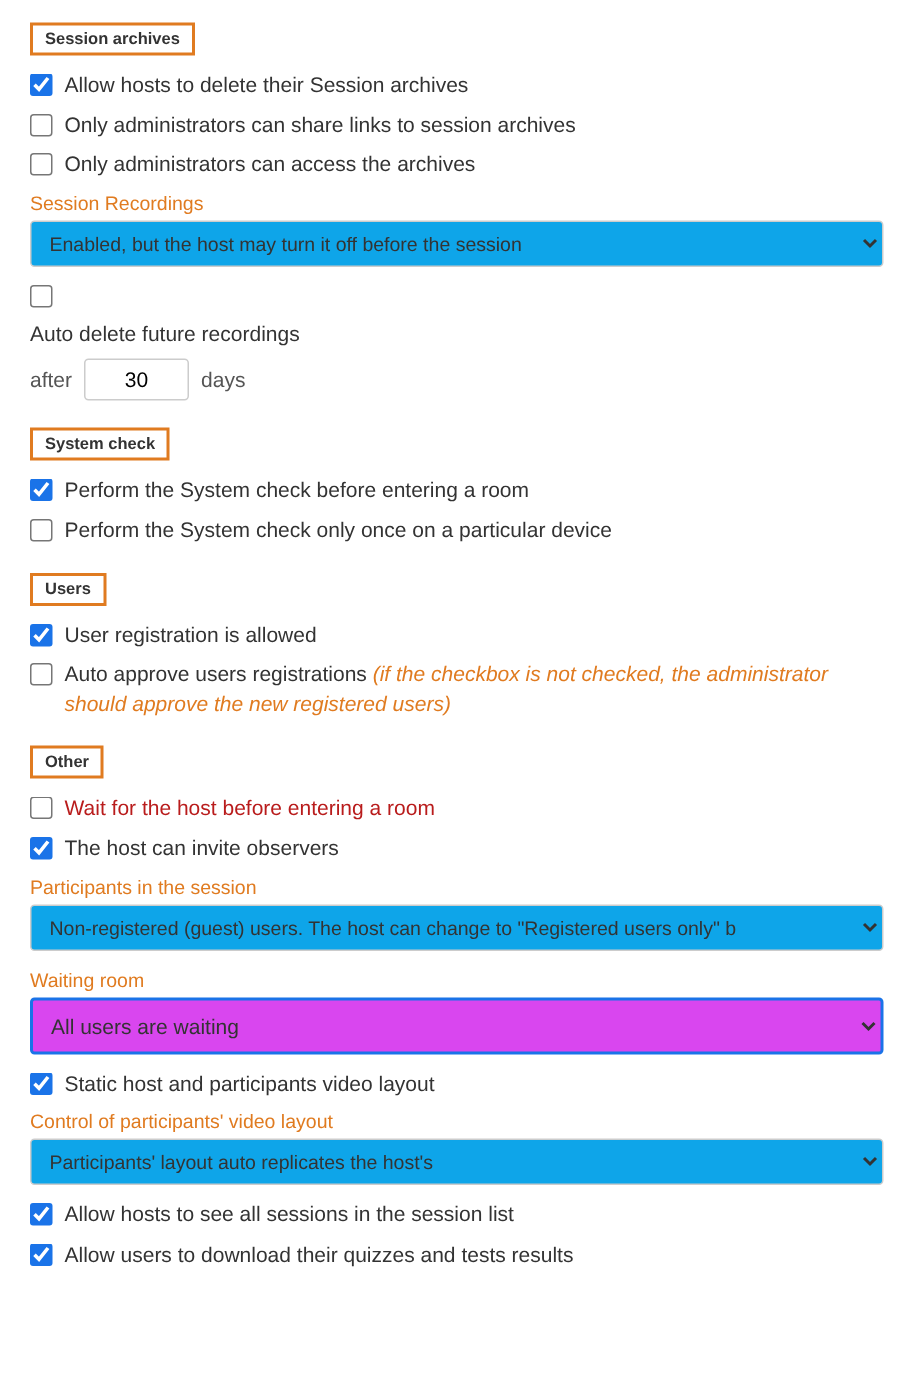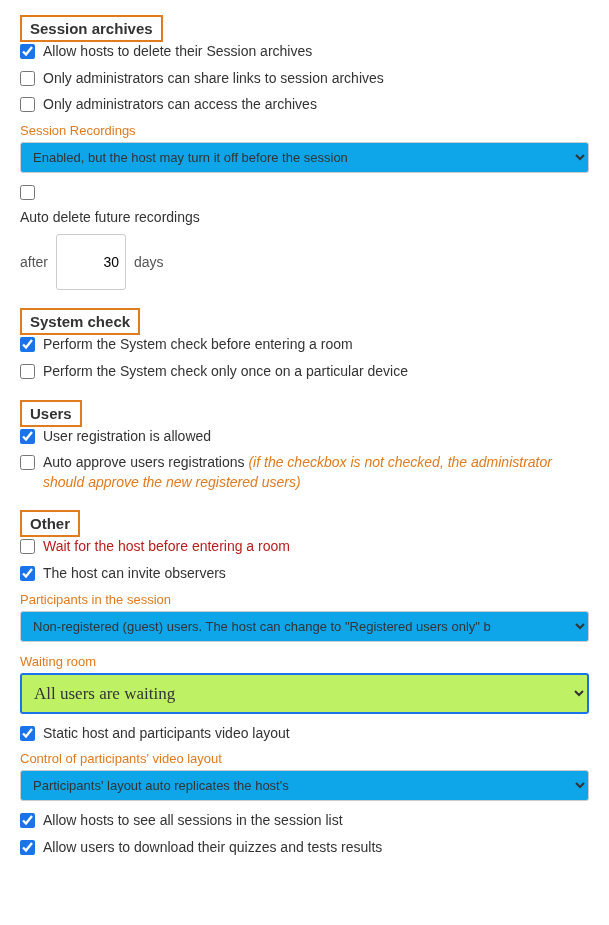--- a/index.html
+++ b/index.html
@@ -8,24 +8,25 @@
       font-size: 14px;
       color: #333;
       background: #fff;
       width: 609px;
       min-height: 925px;
       padding: 15px 20px;
     }
 
     .section-title {
       display: inline-block;
-      font-size: 15px;
+      font-size: 11px;
       font-weight: 600;
       border: 2px solid #e07b20;
       padding: 3px 8px;
+      margin-bottom: 10px;
       color: #333;
       text-align: right;
     }
 
     .section {
       margin-bottom: 18px;
     }
 
     .checkbox-row {
       display: flex;
@@ -79,38 +80,37 @@
       margin-top: 4px;
     }
 
     .inline-label {
       color: #555;
       font-size: 14px;
     }
 
     .days-input {
       width: 70px;
-      padding: 19px 6px;
+      padding: 5px 6px;
       border: 1px solid #ccc;
       border-radius: 3px;
       font-size: 14px;
-      text-align: right;
+      text-align: center;
     }
 
     .waiting-room-select {
       width: 100%;
       padding: 8px 28px 8px 8px;
       border: 2px solid #1a73e8;
       border-radius: 3px;
-      font-size: 17px;
-      color: #333;
-      background: #bef264;
+      font-size: 14px;
+      color: #333;
+      background: #d946ef;
       appearance: auto;
       cursor: pointer;
-      font-family: Liberation Serif, serif;
     }
   </style>
 </head>
 <body>
 
 <div class="section">
   <div class="section-title">Session archives</div>
 
   <div class="checkbox-row">
     <input type="checkbox" id="cb1" checked="" style="">

